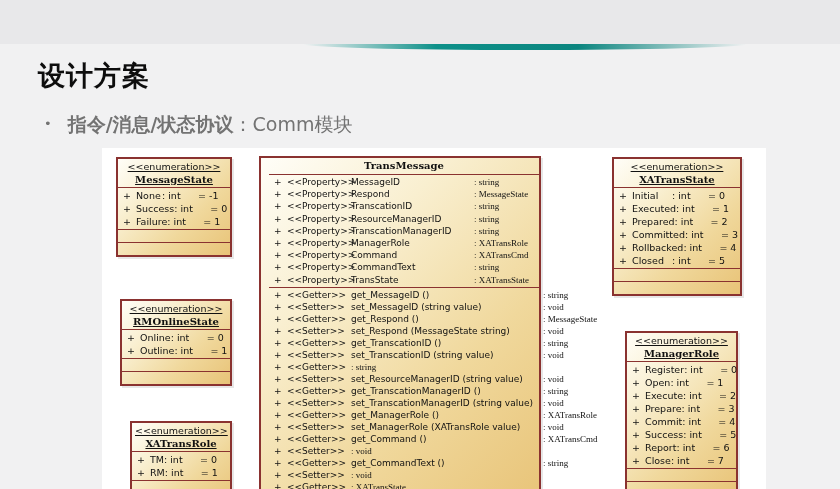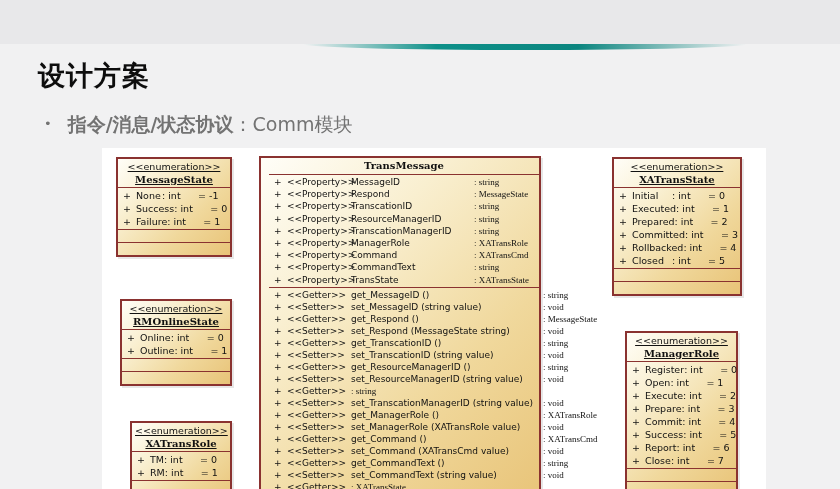--- a/index.html
+++ b/index.html
@@ -373,32 +373,32 @@
         </div>
         <div class="row">
           <span class="cell-vis">+</span>
           <span class="cell-stereo">&lt;&lt;Setter&gt;&gt;</span>
           <span class="cell-sig">set_TranscationID (string value)</span>
           <span class="cell-ptype">: void</span>
         </div>
         <div class="row">
           <span class="cell-vis">+</span>
           <span class="cell-stereo">&lt;&lt;Getter&gt;&gt;</span>
-          <span class="cell-sig">get_ResourceManagerID ()</span>
           <span class="cell-ptype">: string</span>
         </div>
         <div class="row">
           <span class="cell-vis">+</span>
           <span class="cell-stereo">&lt;&lt;Setter&gt;&gt;</span>
           <span class="cell-sig">set_ResourceManagerID (string value)</span>
           <span class="cell-ptype">: void</span>
         </div>
         <div class="row">
           <span class="cell-vis">+</span>
           <span class="cell-stereo">&lt;&lt;Getter&gt;&gt;</span>
+          <span class="cell-sig">get_TranscationManagerID ()</span>
           <span class="cell-ptype">: string</span>
         </div>
         <div class="row">
           <span class="cell-vis">+</span>
           <span class="cell-stereo">&lt;&lt;Setter&gt;&gt;</span>
           <span class="cell-sig">set_TranscationManagerID (string value)</span>
           <span class="cell-ptype">: void</span>
         </div>
         <div class="row">
           <span class="cell-vis">+</span>
@@ -414,33 +414,31 @@
         </div>
         <div class="row">
           <span class="cell-vis">+</span>
           <span class="cell-stereo">&lt;&lt;Getter&gt;&gt;</span>
           <span class="cell-sig">get_Command ()</span>
           <span class="cell-ptype">: XATransCmd</span>
         </div>
         <div class="row">
           <span class="cell-vis">+</span>
           <span class="cell-stereo">&lt;&lt;Setter&gt;&gt;</span>
-          <span class="cell-sig">set_Command (XATransCmd value)</span>
           <span class="cell-ptype">: void</span>
         </div>
         <div class="row">
           <span class="cell-vis">+</span>
           <span class="cell-stereo">&lt;&lt;Getter&gt;&gt;</span>
           <span class="cell-sig">get_CommandText ()</span>
           <span class="cell-ptype">: string</span>
         </div>
         <div class="row">
           <span class="cell-vis">+</span>
           <span class="cell-stereo">&lt;&lt;Setter&gt;&gt;</span>
-          <span class="cell-sig">set_CommandText (string value)</span>
           <span class="cell-ptype">: void</span>
         </div>
         <div class="row">
           <span class="cell-vis">+</span>
           <span class="cell-stereo">&lt;&lt;Getter&gt;&gt;</span>
           <span class="cell-ptype">: XATransState</span>
         </div>
         <div class="row">
           <span class="cell-vis">+</span>
           <span class="cell-stereo">&lt;&lt;Setter&gt;&gt;</span>

